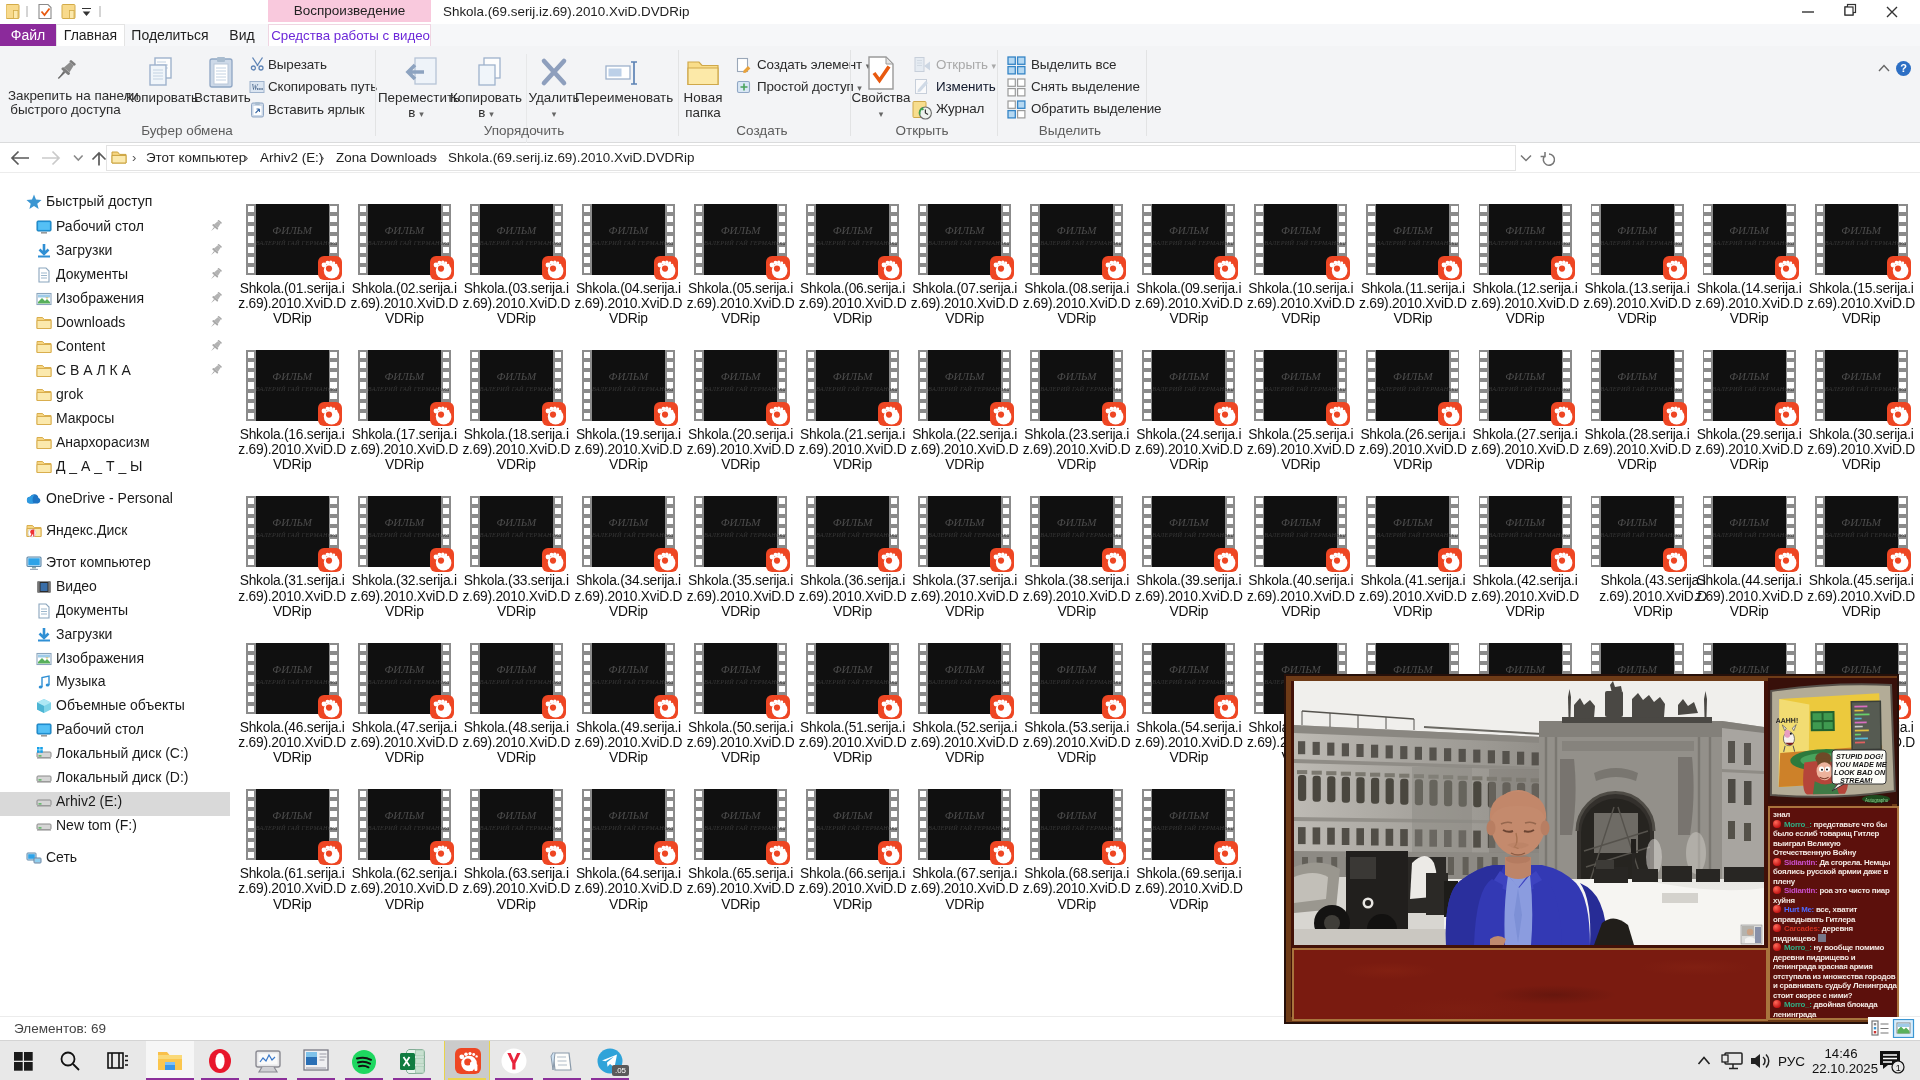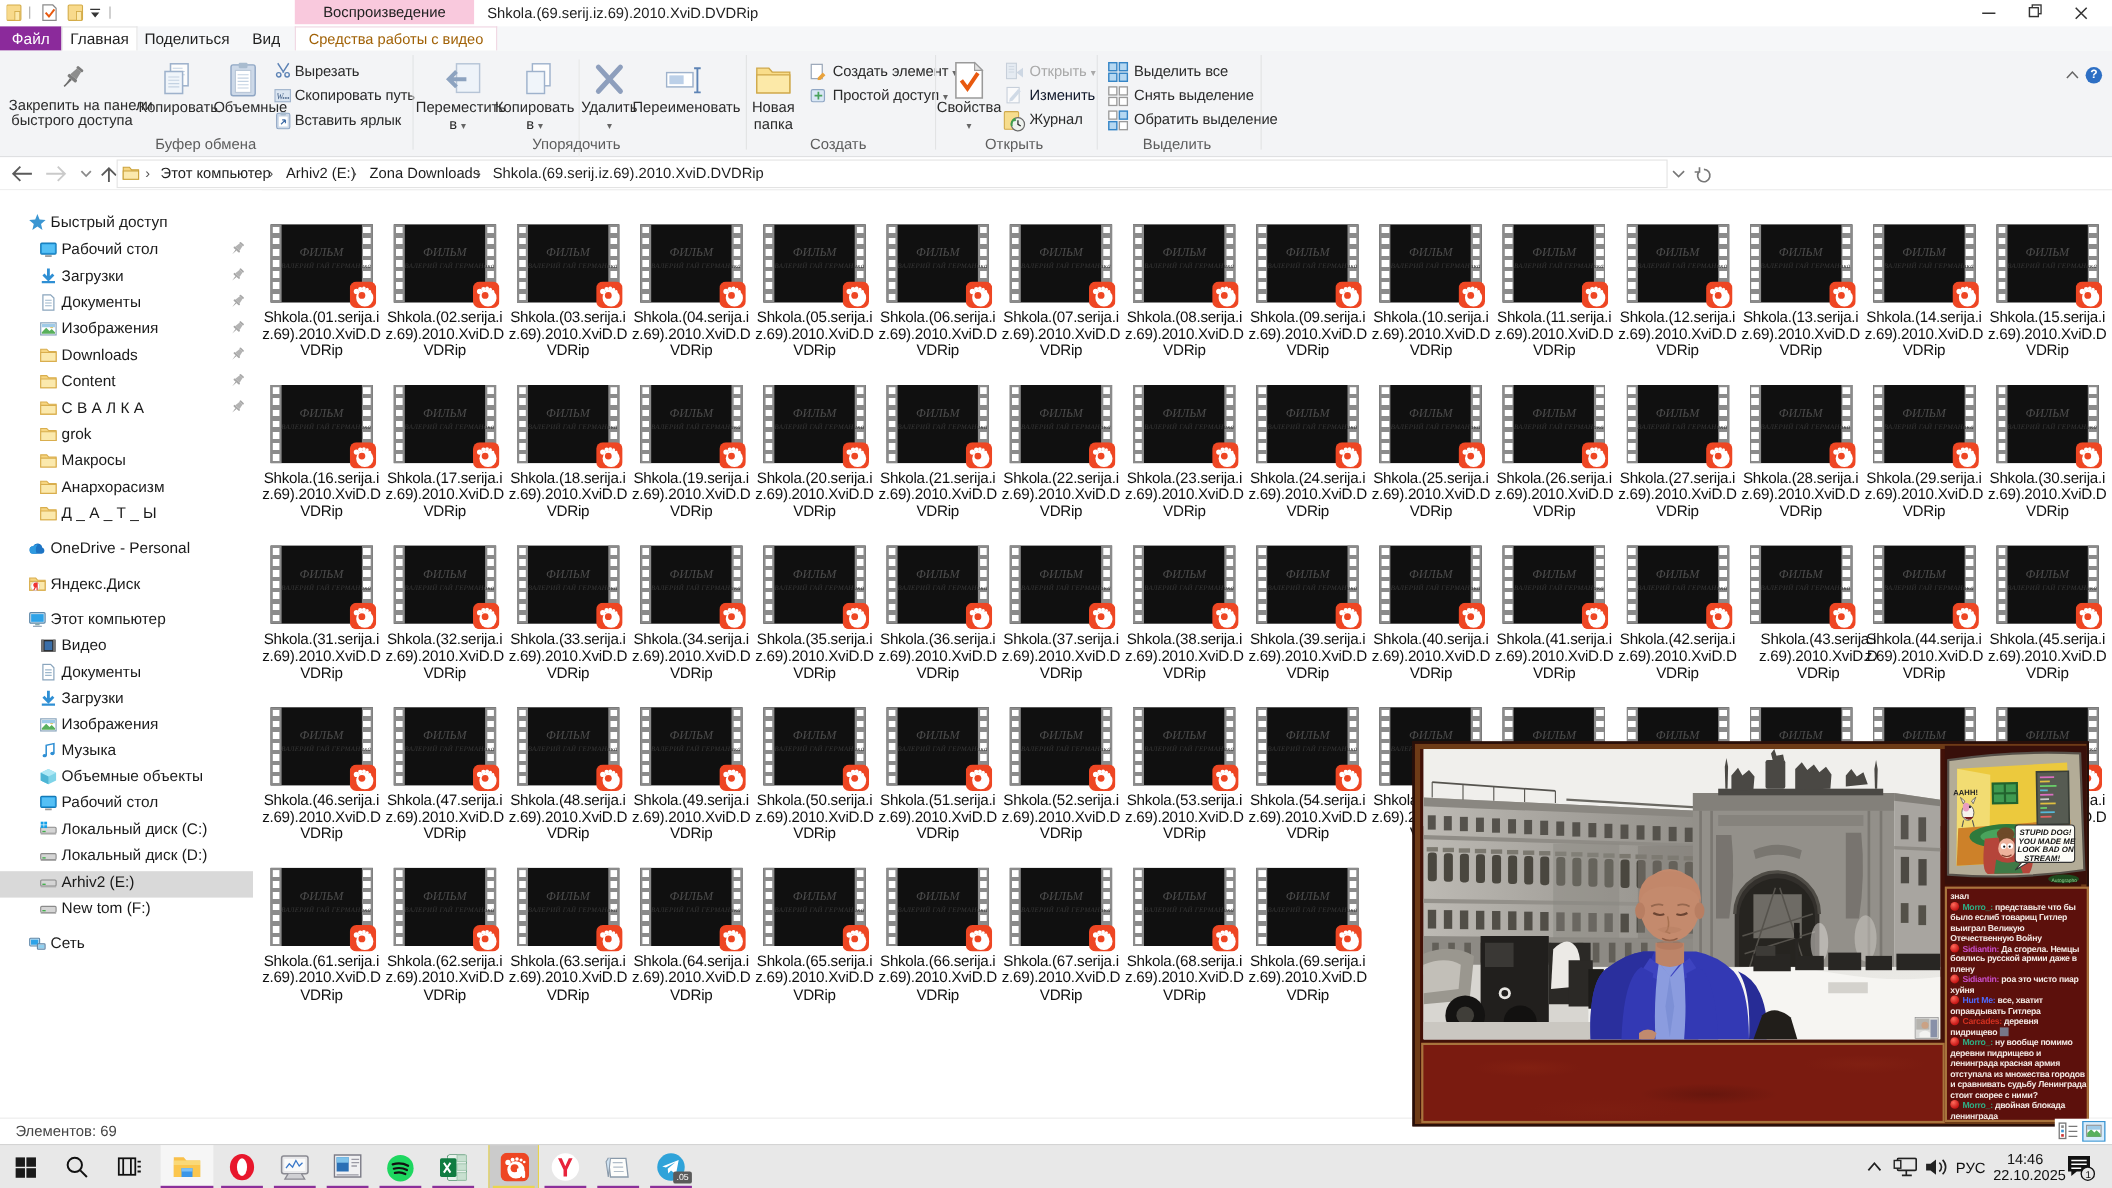--- a/index.html
+++ b/index.html
@@ -61,21 +61,21 @@
   <rect x="55" y="7" width="8" height="8" fill="#fff" stroke="#333" stroke-width="1.2"></rect>
   <path d="M97 7 l10 10 M107 7 l-10 10" stroke="#333" stroke-width="1.4"></path>
  </svg>
 </div>
 
 <div id="tabrow">
  <div class="abs" style="left:0;top:0;width:56px;height:22px;background:#8b2a9b;color:#fff;text-align:center;line-height:22px;font-size:14px">Файл</div>
  <div class="abs" style="left:56px;top:0;width:69px;height:22px;background:#fff;border:1px solid #e4e4e4;border-bottom:none;text-align:center;line-height:21px;font-size:14px;color:#1f1f1f">Главная</div>
  <div class="abs" style="left:125px;top:0;width:90px;height:22px;text-align:center;line-height:22px;font-size:14px;color:#1f1f1f">Поделиться</div>
  <div class="abs" style="left:215px;top:0;width:54px;height:22px;text-align:center;line-height:22px;font-size:14px;color:#1f1f1f">Вид</div>
- <div class="abs" style="left:268px;top:0;width:184px;height:22px;background:#fff;border:1px solid #f0d5e2;border-bottom:none;text-align:center;line-height:21px;font-size:13.3px;color:#a16207">Средства работы с видео</div>
+ <div class="abs" style="left:268px;top:0;width:163px;height:22px;background:#fff;border:1px solid #f0d5e2;border-bottom:none;text-align:right;line-height:21px;font-size:13.3px;color:#6d28d9">Средства работы с видео</div>
 </div>
 
 <div id="ribbon">
 
  <svg class="abs" style="left:54px;top:12px" width="24" height="28" viewBox="0 0 24 28">
    <g transform="rotate(40 12 12)">
    <rect x="9" y="1" width="7" height="2.6" rx="1" fill="#7d7d7d"></rect>
    <path d="M10 3.5 h5 l1.2 8 h-7.4 z" fill="#8d8d8d"></path>
    <rect x="7.5" y="11.5" width="10" height="3" rx="1.2" fill="#7d7d7d"></rect>
    <path d="M12.5 14.5 l-.9 9 l-.9 -9 z" fill="#6e6e6e"></path>
@@ -91,21 +91,21 @@
   <path d="M8 14 h10 M8 17 h10 M8 20 h10 M8 23 h10" stroke="#c3d2e2" stroke-width="1"></path>
  </svg>
  <div class="abs rbtxt" style="left:126px;top:44px;width:66px;text-align:center;font-size:13.4px">Копировать</div>
 
  <svg class="abs" style="left:205px;top:10px" width="32" height="33" viewBox="0 0 32 33">
   <rect x="5" y="3" width="22" height="28" rx="2" fill="#cdd9e8" stroke="#8fa6c4" stroke-width="1.3"></rect>
   <rect x="12" y="1" width="8" height="5" rx="1" fill="#a9bccf"></rect>
   <rect x="9" y="8" width="14" height="20" fill="#fff" stroke="#b9c7d8" stroke-width="1"></rect>
   <path d="M11 12 h10 M11 15 h10 M11 18 h10 M11 21 h10 M11 24 h10" stroke="#c3d2e2" stroke-width="1"></path>
  </svg>
- <div class="abs rbtxt" style="left:194px;top:44px;width:54px;text-align:center;font-size:13.4px">Объемные</div>
+ <div class="abs rbtxt" style="left:194px;top:44px;width:54px;text-align:center;font-size:13.4px">Вставить</div>
 
  <svg class="abs" style="left:250px;top:10px" width="15" height="16" viewBox="0 0 15 16">
   <path d="M2.5 1.5 l5.5 8.5 M12.5 1.5 l-5.5 8.5" stroke="#5d83b5" stroke-width="1.3" fill="none"></path>
   <circle cx="3.4" cy="12" r="2" fill="none" stroke="#5d83b5" stroke-width="1.3"></circle>
   <circle cx="11" cy="12" r="2" fill="none" stroke="#5d83b5" stroke-width="1.3"></circle>
  </svg>
  <div class="rsm" style="left:268px;top:11px;font-size:13.4px">Вырезать</div>
  <svg class="abs" style="left:249px;top:34px" width="16" height="14" viewBox="0 0 16 14">
   <rect x="1" y="1.5" width="14" height="11" fill="#dbe5f1" stroke="#9eb2cc" stroke-width="1"></rect>
   <text x="2.4" y="9.6" font-size="7.5" fill="#3c5a82" font-family="Liberation Serif" font-style="italic">W</text>

